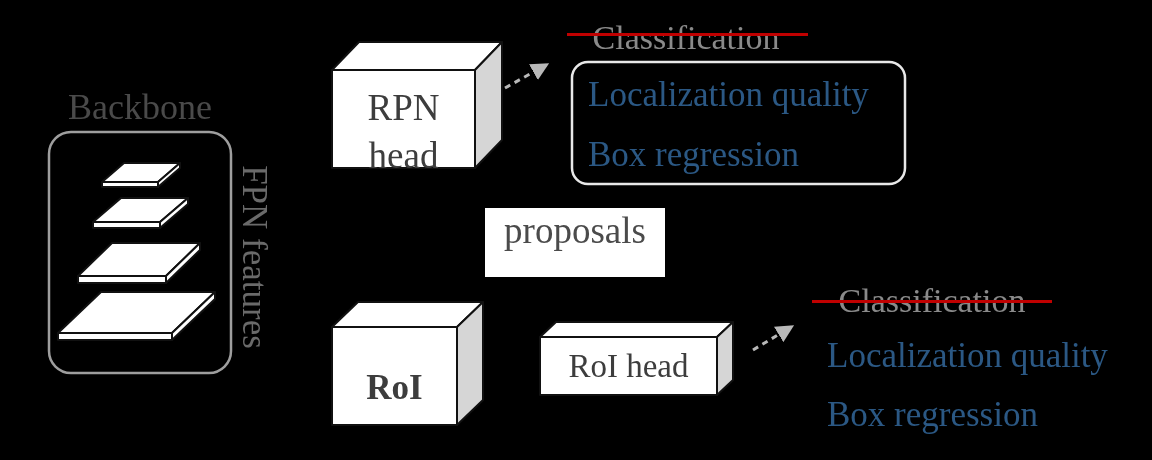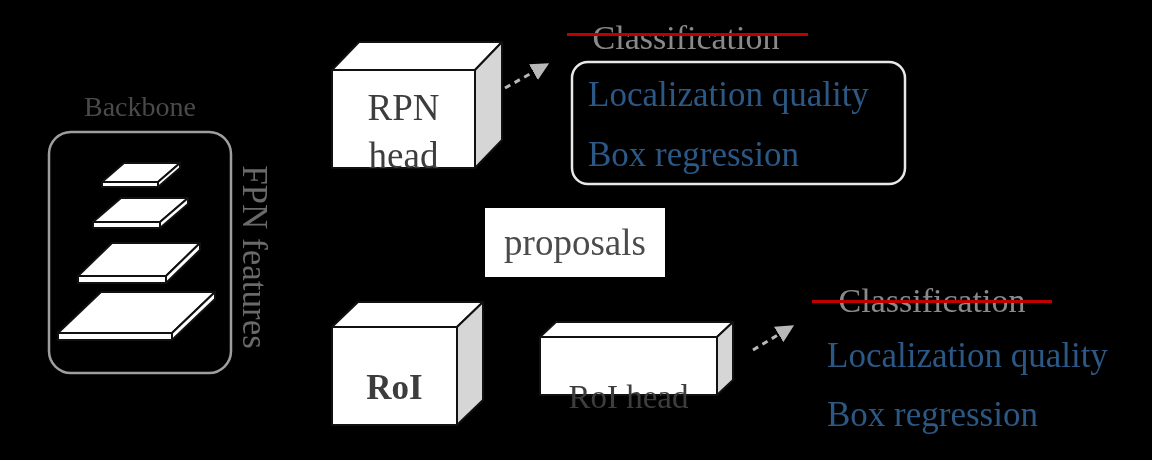--- a/index.html
+++ b/index.html
@@ -4,30 +4,30 @@
 <style>
   html,body{margin:0;padding:0;background:#000;}
   #canvas{
     position:relative;width:1152px;height:460px;background:#000000;
     overflow:hidden;font-family:"Liberation Serif","DejaVu Serif",serif;
   }
   #shapes{position:absolute;left:0;top:0;width:1152px;height:460px;}
   .txt{position:absolute;white-space:nowrap;}
   
   .backbone-label{left:49px;top:88px;width:182px;text-align:center;
-    font-size:28px;line-height:38px;color:#4a4a4a;}
+    font-size:36px;line-height:38px;color:#4a4a4a;}
   .fpn-label{left:254px;top:257px;font-size:35px;color:#6a6a6a;
     transform:translate(-50%,-50%) rotate(90deg);}
   
   .boxtxt{display:flex;flex-direction:column;align-items:center;justify-content:center;
     color:#3d3d3d;}
   .rpn-text{left:332px;top:70px;width:143px;height:124px;font-size:37px;line-height:48px;}
   .roialign-text{left:332px;top:327px;width:125px;height:121px;font-size:35px;line-height:44px;font-weight:bold;}
-  .roihead-text{left:540px;top:337px;width:177px;height:58px;font-size:33px;margin-top:31px;}
-  .proposals-text{left:485px;top:208px;width:180px;height:69px;font-size:37px;color:#4b4b4b;}
+  .roihead-text{left:540px;top:337px;width:177px;height:58px;font-size:33px;}
+  .proposals-text{left:485px;top:196px;width:180px;height:69px;font-size:37px;color:#4b4b4b;}
   
   .class-top{left:570px;top:18px;width:232px;text-align:center;
     font-size:34px;line-height:40px;color:#8a8a8a;}
   .loc-top{left:588px;top:76px;font-size:35px;line-height:38px;color:#2b5884;}
   .boxreg-top{left:588px;top:136px;font-size:35px;line-height:38px;color:#2b5884;}
   .class-bottom{left:812px;top:281px;width:240px;text-align:center;
     font-size:34px;line-height:40px;color:#8a8a8a;}
   .loc-bottom{left:827px;top:337px;font-size:35px;line-height:38px;color:#2b5884;}
   .boxreg-bottom{left:827px;top:396px;font-size:35px;line-height:38px;color:#2b5884;}
   

